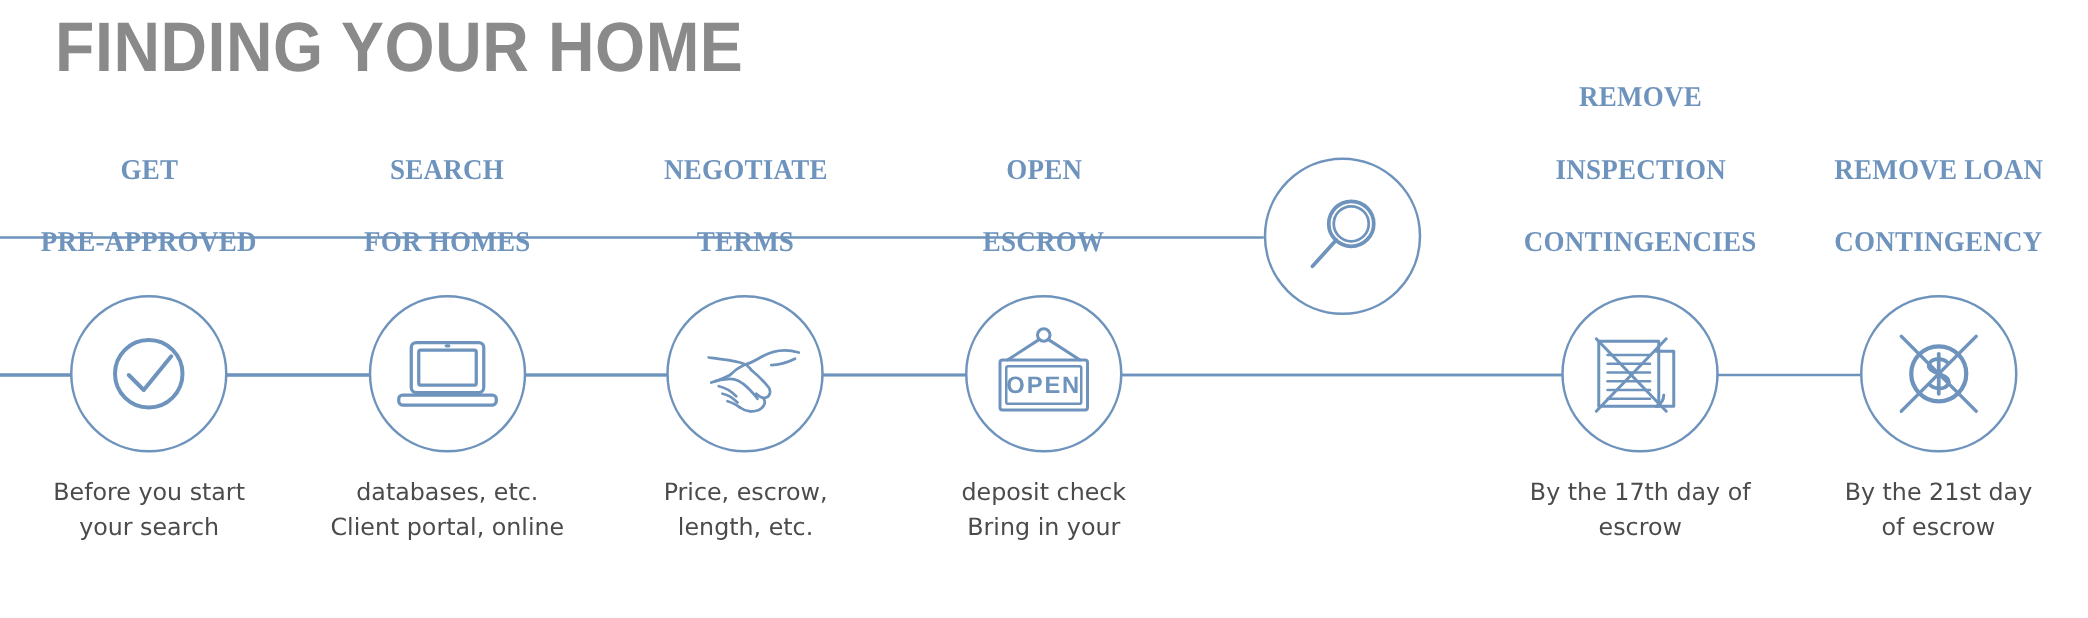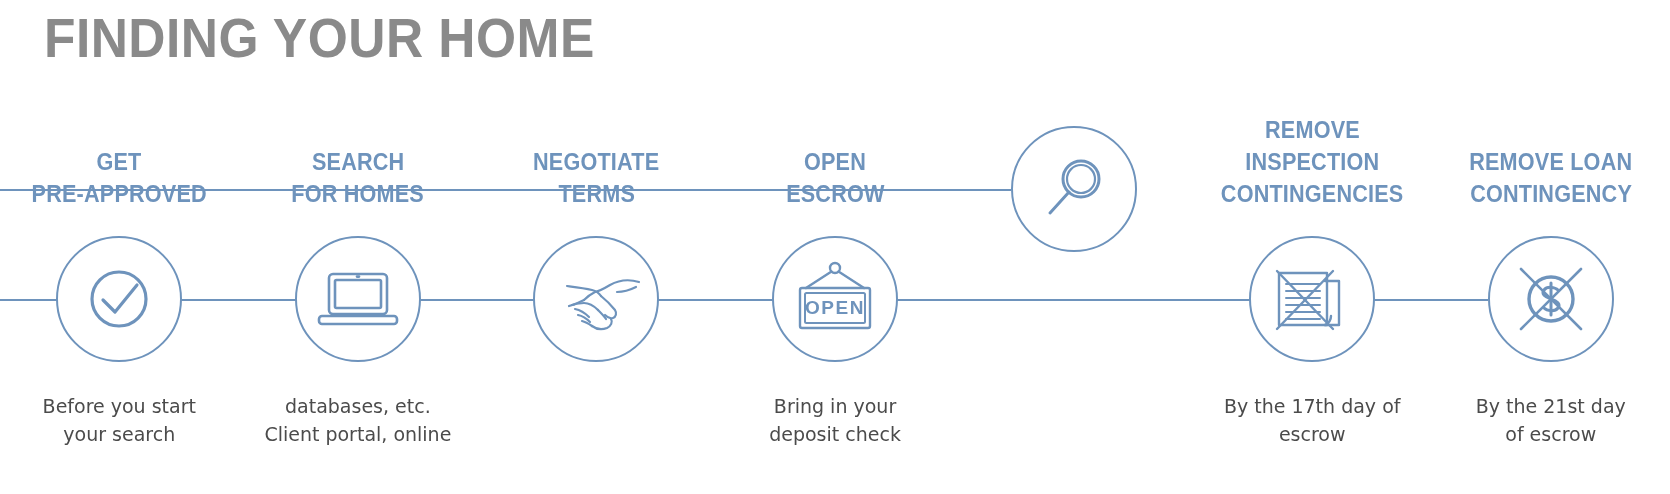--- a/index.html
+++ b/index.html
@@ -58,28 +58,29 @@
   }
 
   
   .step-label {
     height: 110px;
     width: 100%;
     display: flex;
     flex-direction: column;
     justify-content: flex-end;
     align-items: center;
-    font-family: Liberation Sans, sans-serif;
+    font-family: Liberation Serif, serif;
     font-weight: bold;
     font-size: 23px;
     line-height: 32px;
     letter-spacing: 0.2px;
     color: #6e93bc;
     text-align: center;
     white-space: nowrap;
+    gap: 26px;
   }
   .step-label span { display: block; transform: scaleX(0.94); }
 
   
   .circle-row {
     position: relative;
     width: 100%;
     height: 150px;
     display: flex;
     align-items: center;
@@ -106,21 +107,21 @@
     background: #ffffff;
     box-sizing: border-box;
     display: flex;
     align-items: center;
     justify-content: center;
   }
   .circle svg { display: block; }
 
   
   .step-caption {
-    margin-top: 18px;
+    margin-top: 6px;
     font-family: "DejaVu Sans", sans-serif;
     font-size: 19px;
     line-height: 28px;
     color: #4b4b4b;
     text-align: center;
     white-space: nowrap;
   }
   .step-caption span { display: block; }
 </style>
 </head>
@@ -199,20 +200,24 @@
               <path d="M24 47 C29 48 34 51 38 55"></path>
               <path d="M27 53 C32 54 36 57 39 60"></path>
               <path d="M31 59 C35 60 38 62 41 64"></path>
               <path d="M47 48 C50 51 53 54 55 57"></path>
               <path d="M41 64 C45 67 51 68 56 66 C60 64 62 60 60 57"></path>
               <path d="M66 30 C72 30 79 28 85 25"></path>
             </svg>
           </span>
         </div>
       </div>
+      <div class="step-caption">
+        <span>Price, escrow,</span>
+        <span>length, etc.</span>
+      </div>
     </div>
 
     <div class="step">
       <div class="step-label">
         <span>OPEN</span>
         <span>ESCROW</span>
       </div>
       <div class="circle-row">
         <div class="connector left"></div>
         <div class="circle">
@@ -222,22 +227,22 @@
               <line x1="42.5" y1="13.5" x2="17" y2="30" stroke-linecap="round"></line>
               <line x1="49.5" y1="13.5" x2="75" y2="30" stroke-linecap="round"></line>
               <rect x="11" y="30" width="70" height="40" rx="2"></rect>
               <rect x="16" y="35" width="60" height="30" rx="1.5" stroke-width="2"></rect>
               <text x="46" y="56" text-anchor="middle" font-family="'Liberation Sans', sans-serif" font-weight="bold" font-size="19" letter-spacing="1.5" fill="#6e93bc" stroke="none">OPEN</text>
             </svg>
           </span>
         </div>
       </div>
       <div class="step-caption">
+        <span>deposit check</span>
         <span>Bring in your</span>
-        <span>deposit check</span>
       </div>
     </div>
 
     <div class="step">
       <div class="circle-row">
         <div class="connector left"></div>
         <div class="circle">
           <span class="icon-wrap">
             <svg width="80" height="80" viewBox="0 0 80 80" fill="none" stroke="#6e93bc" stroke-width="3" stroke-linecap="round">
               <circle cx="47" cy="30" r="18"></circle>

